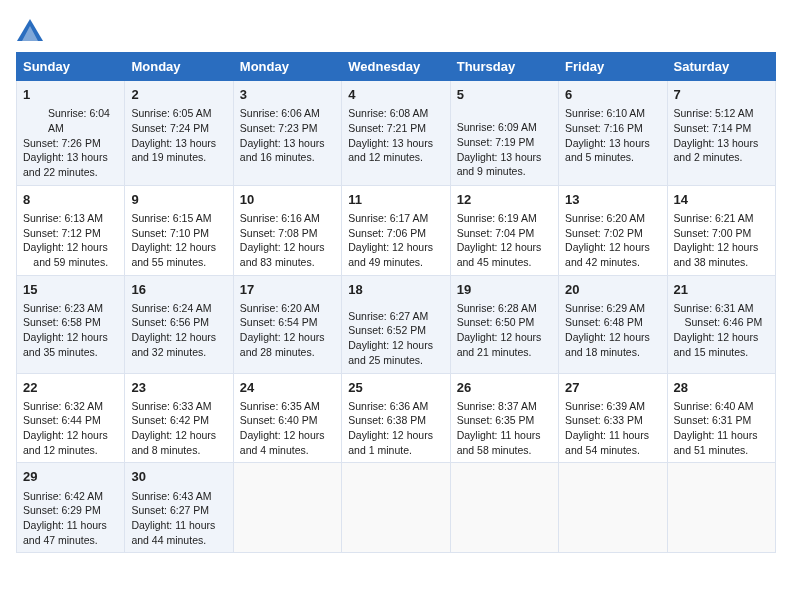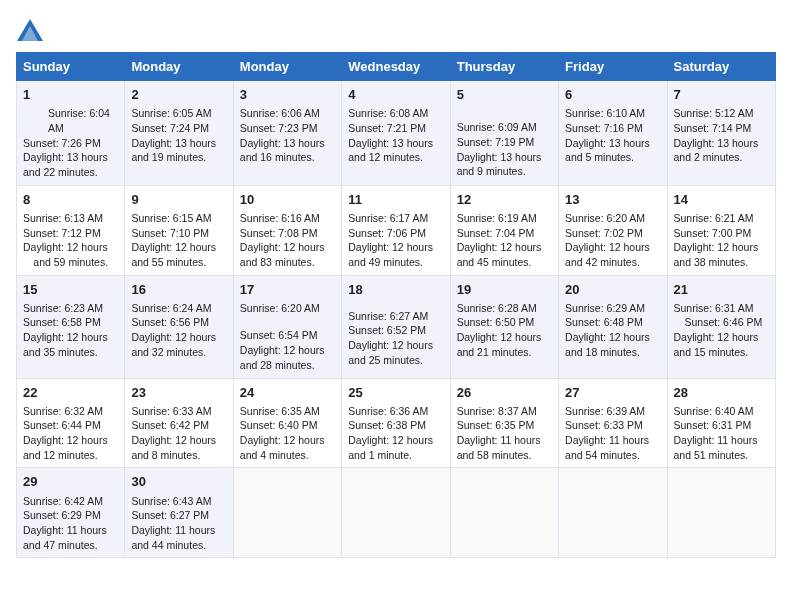--- a/index.html
+++ b/index.html
@@ -238,21 +238,21 @@
         <td>
           <span class="day-num">16</span>
           <span style="display: block;">Sunrise: 6:24 AM</span>
           <span style="display: block;">Sunset: 6:56 PM</span>
           <span style="display: block;">Daylight: 12 hours</span>
           <span style="display: block;">and 32 minutes.</span>
         </td>
         <td>
           <span class="day-num">17</span>
           <span style="display: block;">Sunrise: 6:20 AM</span>
-          <span style="display: block; margin-top: 13px;">Sunset: 6:54 PM</span>
+          <span style="display: block;">Sunset: 6:54 PM</span>
           <span style="display: block;">Daylight: 12 hours</span>
           <span style="display: block;">and 28 minutes.</span>
         </td>
         <td>
           <span class="day-num">18</span>
           <span style="display: block; margin-top: 10px;">Sunrise: 6:27 AM</span>
           <span style="display: block;">Sunset: 6:52 PM</span>
           <span style="display: block;">Daylight: 12 hours</span>
           <span style="display: block;">and 25 minutes.</span>
         </td>

